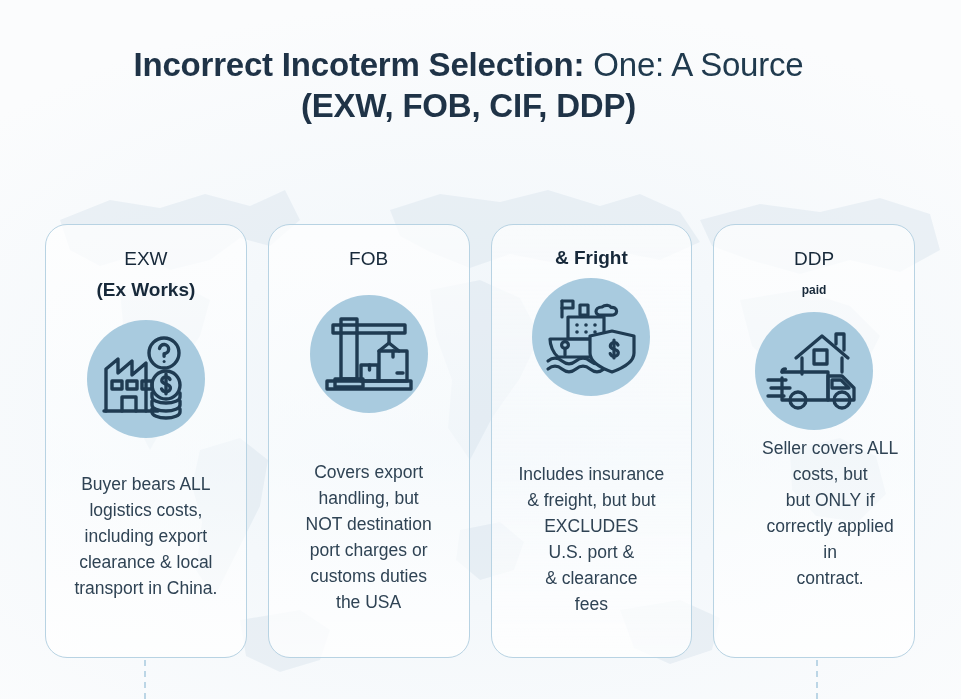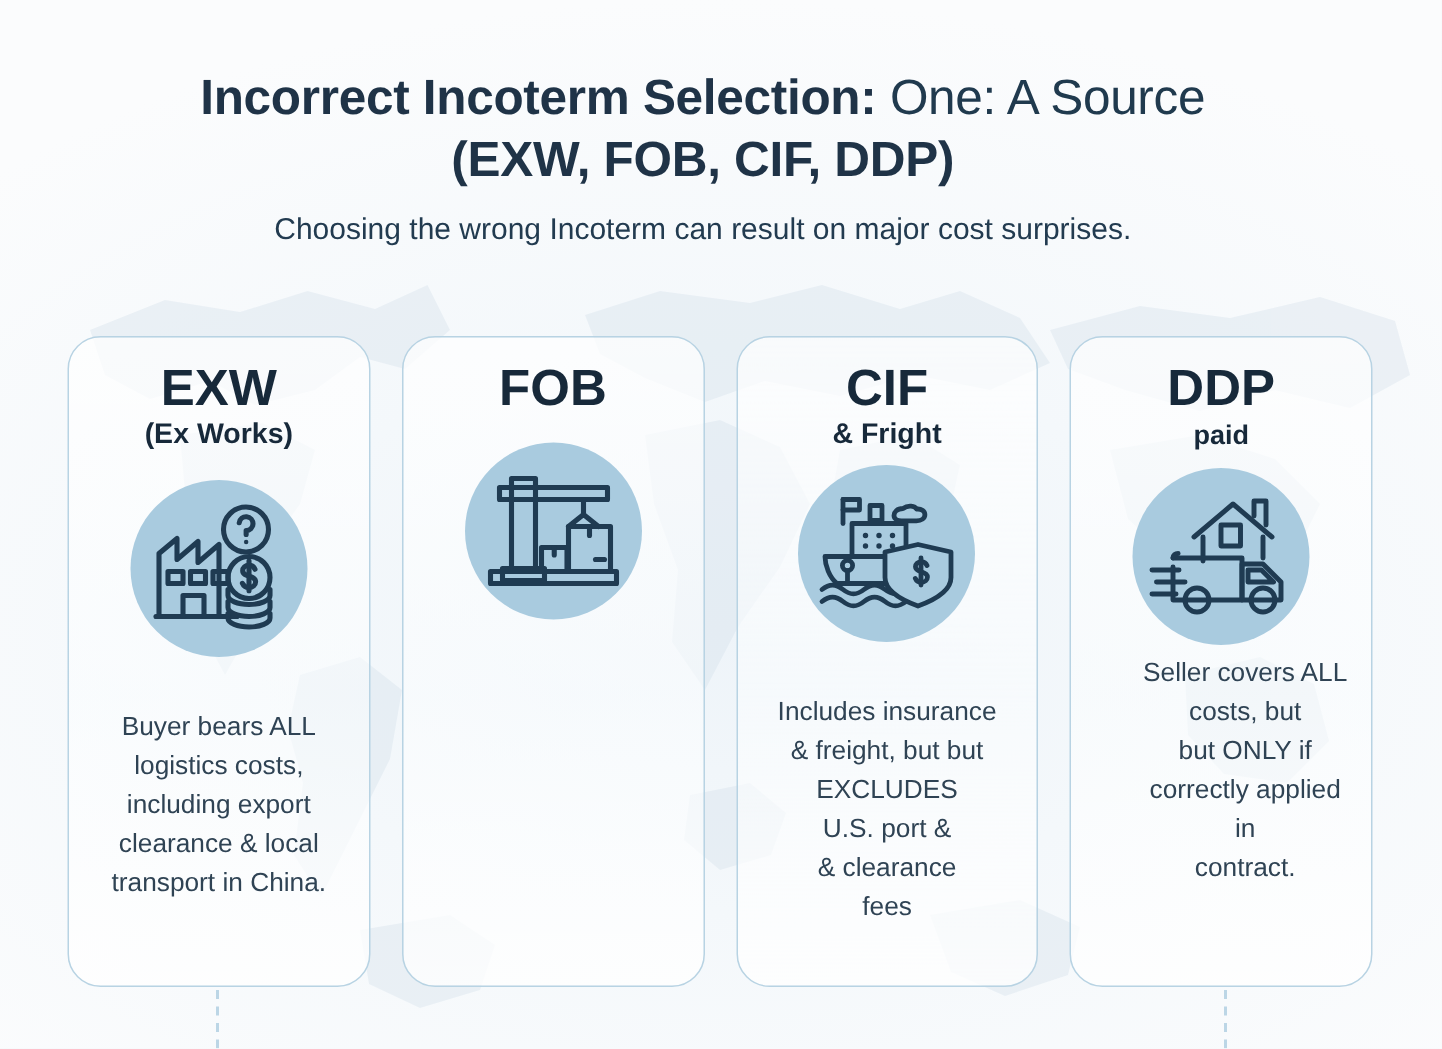--- a/index.html
+++ b/index.html
@@ -78,22 +78,22 @@
     flex-direction: column;
     align-items: center;
     padding: 18px 10px 12px 10px;
     box-sizing: border-box;
   }
   .card-heading {
     text-align: center;
     width: 100%;
   }
   .card-code {
-    font-size: 34px;
-    font-weight: bold;
+    font-size: 19px;
+    font-weight: normal;
     color: #17293a;
     line-height: 32px;
   }
   .card-sub {
     font-size: 19px;
     font-weight: bold;
     color: #17293a;
     line-height: 24px;
     margin-top: 3px;
   }
@@ -161,21 +161,20 @@
       <path d="M790,300 L840,288 L876,306 L886,344 L858,372 L816,366 L792,340 Z"></path>
       <path d="M240,470 L300,460 L330,480 L320,510 L280,522 L246,506 Z"></path>
       <path d="M620,460 L680,450 L720,468 L712,500 L670,514 L634,498 Z"></path>
       <path d="M460,380 L500,372 L524,392 L514,420 L480,430 L456,410 Z"></path>
     </g>
   </svg>
 
   <div id="header">
     <div class="title-line"><span class="t-bold">Incorrect Incoterm Selection:</span><span class="t-semi"> One: A Source</span></div>
     <div class="title-line t-bold">(EXW, FOB, CIF, DDP)</div>
-    <div id="subtitle">Choosing the wrong Incoterm can result on major cost surprises.</div>
   </div>
 
   <div id="cards">
 
     <div class="card card-exw">
       <div class="card-heading">
         <div class="card-code">EXW</div>
         <div class="card-sub">(Ex Works)</div>
       </div>
       <div class="icon-wrap">
@@ -231,25 +230,30 @@
             <path d="M70,40 L70,46"></path>
             <path d="M74,62 L80,62"></path>
 
             <rect x="38" y="54" width="17" height="16"></rect>
             <path d="M46.5,54 L46.5,59"></path>
 
             <path d="M4,70 L88,70 L88,78 L4,78 Z"></path>
           </svg>
         </span>
       </div>
+      <div class="card-body">Covers export
+handling, but
+NOT destination
+port charges or
+customs duties
+the USA</div>
     </div>
 
     <div class="card card-cif">
       <div class="card-heading">
-        <div class="card-code">CIF</div>
         <div class="card-sub">&amp; Fright</div>
       </div>
       <div class="icon-wrap">
         <span>
           <svg width="94" height="84" viewBox="0 0 94 84" fill="none" stroke="#1f3b52" stroke-width="3.2" stroke-linecap="round" stroke-linejoin="round">
 
             <path d="M18,6 L18,22"></path>
             <path d="M18,6 L29,6 L29,13 L18,13"></path>
 
             <rect x="36" y="10" width="8" height="10"></rect>
@@ -284,21 +288,21 @@
 &amp; freight, but but
 EXCLUDES
 U.S. port &amp;
 &amp; clearance
 fees</div>
     </div>
 
     <div class="card card-ddp">
       <div class="card-heading">
         <div class="card-code">DDP</div>
-        <div class="card-sub tail" style="font-size:18px">paid</div>
+        <div class="card-sub tail" style="font-size:12px">paid</div>
       </div>
       <div class="icon-wrap">
         <span>
           <svg width="96" height="86" viewBox="0 0 96 86" fill="none" stroke="#1f3b52" stroke-width="3.3" stroke-linecap="round" stroke-linejoin="round">
 
             <path d="M30,30 L56,8 L82,30"></path>
 
             <path d="M70,16 L70,6 L78,6 L78,22"></path>
 
             <path d="M36,30 L36,46"></path>

